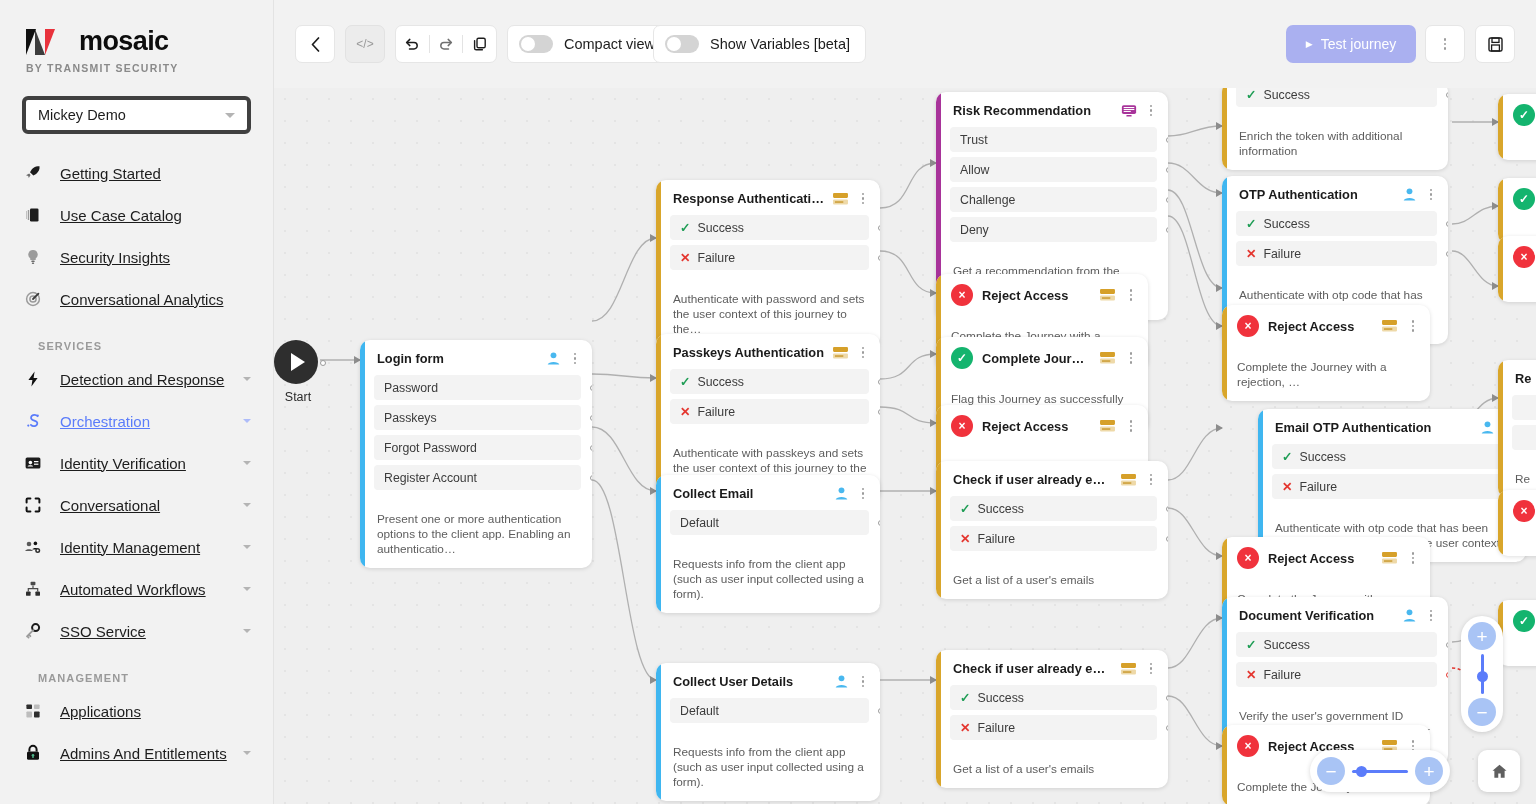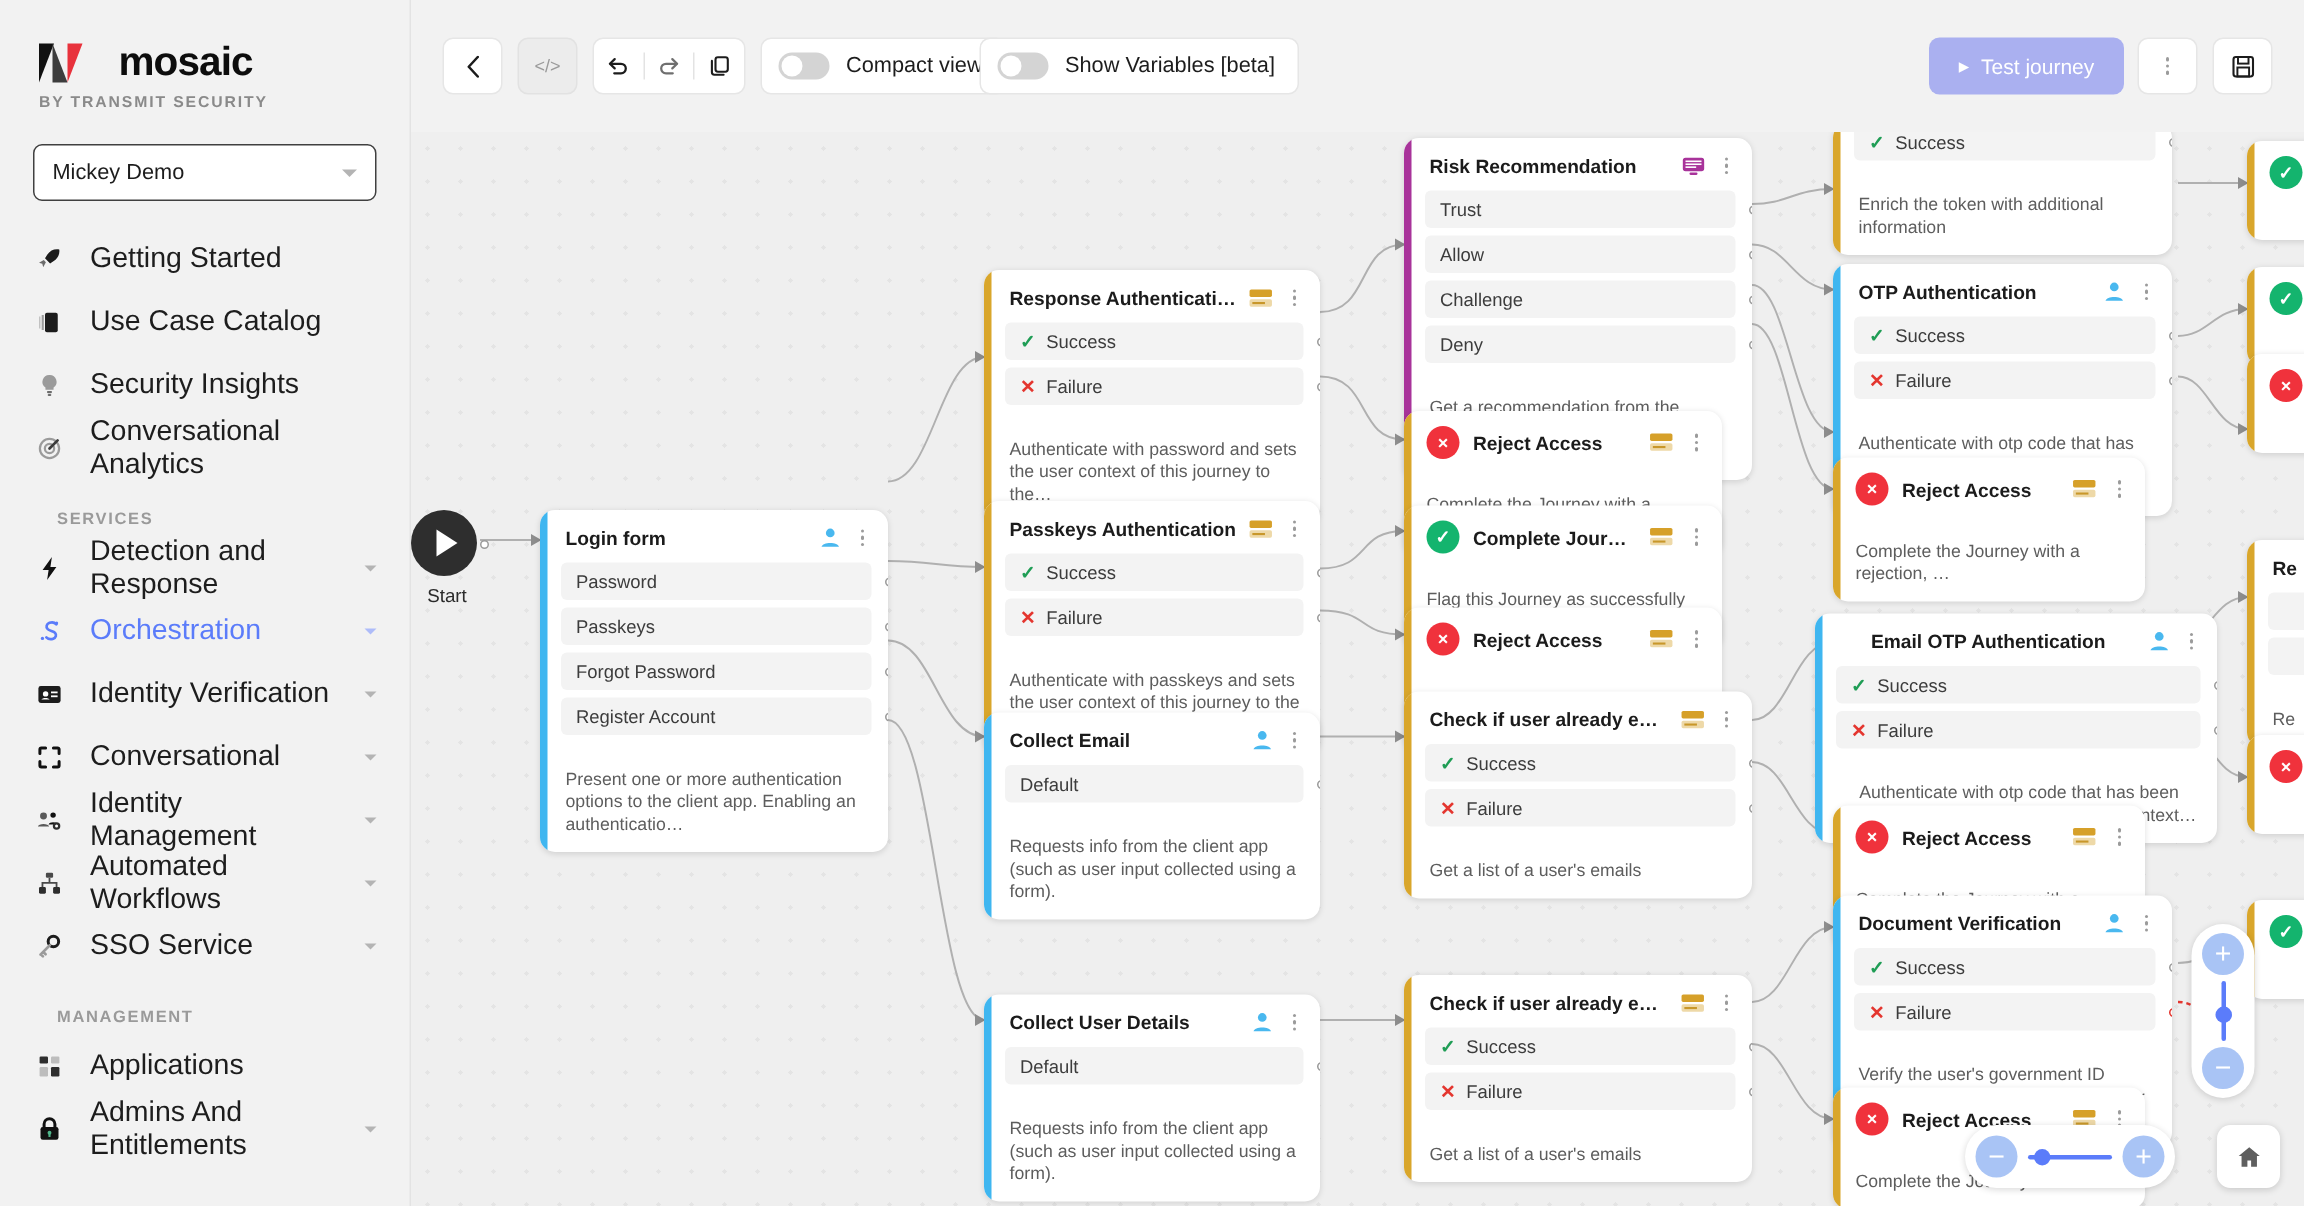--- a/index.html
+++ b/index.html
@@ -16,32 +16,32 @@
     border-left:10px solid #111; border-bottom:26px solid transparent; }
   .logo-mark .s2 { position:absolute; left:9px; top:0; width:0; height:0;
     border-left:10px solid #3d3d3d; border-top:26px solid transparent; }
   .logo-mark .s3 { position:absolute; left:19px; top:0; width:0; height:0;
     border-left:10px solid #e8323c; border-bottom:26px solid transparent; }
   .logo-word { font-size:27px; font-weight:bold; letter-spacing:-0.6px; color:#0d0d0d; }
   .brand-sub { margin-top:5px; font-size:10.5px; letter-spacing:1.25px;
     color:#8a8a8a; font-weight:600; }
 
   .tenant { margin:22px 22px 0 22px; height:38px; background:#fff;
-    border:1px solid #404040; border-radius:6px; display:flex;
+    border:4px solid #404040; border-radius:6px; display:flex;
     align-items:center; padding:1px 12px; cursor:pointer; }
   .tenant .t-label { flex:1; font-size:14.5px; color:#1c1c1c; }
   .caret { width:0;height:0;border-left:5px solid transparent;
     border-right:5px solid transparent;border-top:5px solid #b4b4b4; }
 
   .nav { margin-top:18px; }
   .nav-item { display:flex; align-items:center; height:42px; padding:0 22px;
     gap:16px; cursor:pointer; }
   .nav-item .ico { width:22px; height:22px; flex:none; display:flex;
     align-items:center; justify-content:center; }
-  .nav-item .lbl { flex:1; font-size:19px; color:#1d1d1d; }
+  .nav-item .lbl { flex:1; font-size:15px; color:#1d1d1d;text-decoration:underline; }
   .nav-item.active .lbl { color:#5b7cfa; }
   .nav-item .nav-caret { width:0;height:0;border-left:4.5px solid transparent;
     border-right:4.5px solid transparent;border-top:4.5px solid #b4b4b4; }
   .nav-item.active .nav-caret { border-top-color:#aebcf9; }
   .sect { padding:20px 22px 6px 38px; font-size:11px; letter-spacing:1.1px;
     color:#9a9a9a; font-weight:600; }
 
   
   #topbar { position:absolute; left:274px; top:0; width:1262px; height:88px;
     background:#f2f2f2; }
@@ -773,21 +773,21 @@
             <rect x="3" y="10" width="9" height="1.5" fill="#c8972a"></rect>
           </svg>
           <span class="kebab">
             <i></i>
             <i></i>
             <i></i>
           </span>
         </div>
         <div class="nd-desc">Complete the Journey with a rejection, …</div>
       </div>
-      <div class="node" style="left: 936px; top: 321px; width: 268px; text-align: center; --accent: #3fb6f0;">
+      <div class="node" style="left: 984px; top: 321px; width: 268px; --accent: #3fb6f0;">
         <div class="nd-head">
           <span class="nd-title">Email OTP Authentication</span>
           <svg class="ic-person" viewBox="0 0 16 16">
             <circle cx="8" cy="4.6" r="3.1" fill="#49b8ef"></circle>
             <path d="M1.8 14.4c.6-3.6 11.8-3.6 12.4 0z" fill="#49b8ef"></path>
           </svg>
           <span class="kebab">
             <i></i>
             <i></i>
             <i></i>

